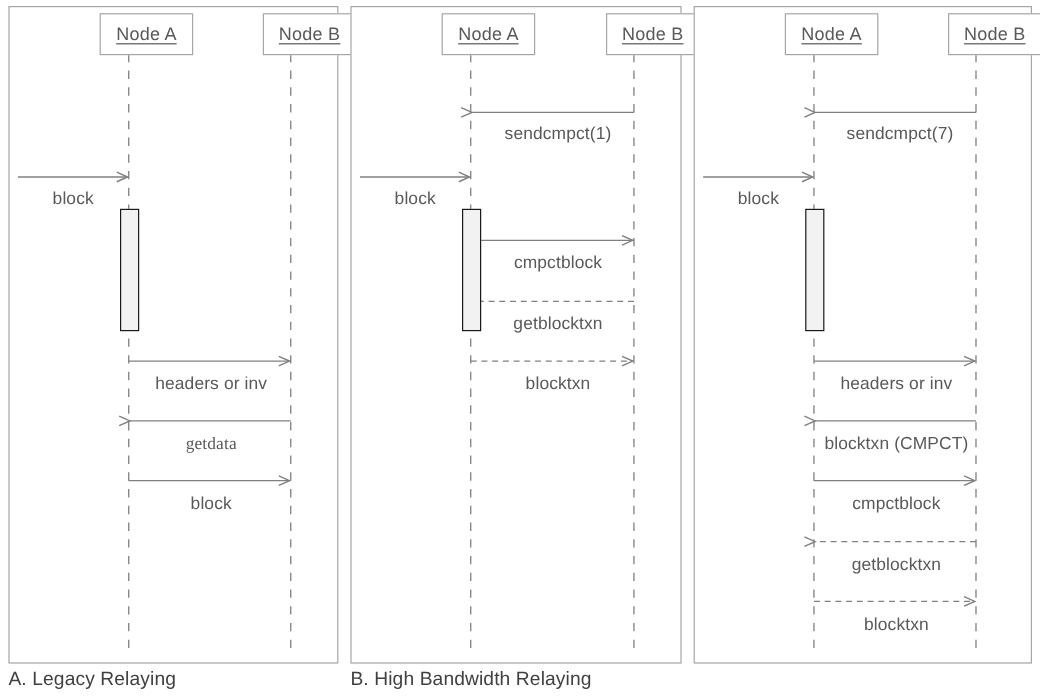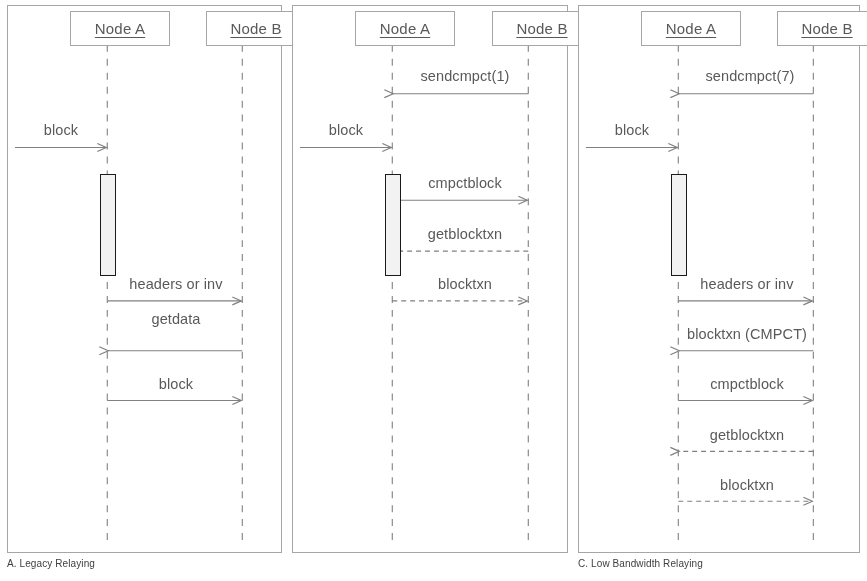--- a/index.html
+++ b/index.html
@@ -32,35 +32,36 @@
   .panel-svg {
     position: absolute;
     left: 0; top: 0;
     width: 100%;
     height: 100%;
     display: block;
   }
   .caption {
     position: absolute;
     top: 558px;
-    font-size: 10px;
+    font-size: 16px;
     color: #404040;
     white-space: nowrap;
     letter-spacing: 0.1px;
   }
   .node-box {
     position: absolute;
-    width: 100px;
+    width: 78px;
     height: 35px;
     border: 1px solid #a6a6a6;
     box-sizing: border-box;
     background: #ffffff;
     display: flex;
     align-items: center;
     justify-content: center;
+    margin-left: 13px;
   }
   .node-label {
     font-size: 15px;
     color: #595959;
     text-decoration: underline;
     text-underline-offset: 3px;
     letter-spacing: 0.2px;
   }
   .activation {
     position: absolute;
@@ -69,20 +70,21 @@
     border: 1.6px solid #1a1a1a;
     box-sizing: border-box;
   }
   .msg-label {
     position: absolute;
     font-size: 14.5px;
     color: #595959;
     white-space: nowrap;
     transform: translateX(-50%);
     letter-spacing: 0.1px;
+    margin-top: 36px;
   }
 </style>
 </head>
 <body>
 
 <div id="root">
 
   <div class="panel" style="left:7px; width:275px;">
     <svg class="panel-svg" viewBox="0 0 275 548" preserveAspectRatio="none">
       <defs>
@@ -110,21 +112,21 @@
       <span class="node-label">Node A</span>
     </div>
     <div class="node-box" style="left:198px; top:5px;">
       <span class="node-label">Node B</span>
     </div>
 
     <div class="activation" style="left:92px; top:168px; height:102px;"></div>
 
     <div class="msg-label" style="left:53px; top:116px;">block</div>
     <div class="msg-label" style="left:168px; top:270px;">headers or inv</div>
-    <div class="msg-label" style="left:168px; top:305px;">getdata</div>
+    <div class="msg-label" style="left:168px; top:320px;font-family:Liberation Serif, serif;">getdata</div>
     <div class="msg-label" style="left:168px; top:370px;">block</div>
   </div>
   <div class="caption" style="left:7px;">A. Legacy Relaying</div>
 
   <div class="panel" style="left:292px; width:276px;">
     <svg class="panel-svg" viewBox="0 0 276 548" preserveAspectRatio="none">
       <defs>
         <marker id="ah-b" markerWidth="12" markerHeight="12" refX="10" refY="5" orient="auto" markerUnits="userSpaceOnUse">
           <path d="M1,1 L10,5 L1,9" fill="none" stroke="#808080" stroke-width="1.2"></path>
         </marker>
@@ -154,20 +156,21 @@
     </div>
 
     <div class="activation" style="left:92px; top:168px; height:102px;"></div>
 
     <div class="msg-label" style="left:172px; top:62px;">sendcmpct(1)</div>
     <div class="msg-label" style="left:53px; top:116px;">block</div>
     <div class="msg-label" style="left:172px; top:169px;">cmpctblock</div>
     <div class="msg-label" style="left:172px; top:220px;">getblocktxn</div>
     <div class="msg-label" style="left:172px; top:270px;">blocktxn</div>
   </div>
+  <div class="caption" style="left:292px;">B. High Bandwidth Relaying</div>
 
   <div class="panel" style="left:578px; width:282px;">
     <svg class="panel-svg" viewBox="0 0 282 548" preserveAspectRatio="none">
       <defs>
         <marker id="ah-c" markerWidth="12" markerHeight="12" refX="10" refY="5" orient="auto" markerUnits="userSpaceOnUse">
           <path d="M1,1 L10,5 L1,9" fill="none" stroke="#808080" stroke-width="1.2"></path>
         </marker>
         <marker id="ahl-c" markerWidth="12" markerHeight="12" refX="2" refY="5" orient="auto" markerUnits="userSpaceOnUse">
           <path d="M11,1 L2,5 L11,9" fill="none" stroke="#808080" stroke-width="1.2"></path>
         </marker>
@@ -200,15 +203,14 @@
     <div class="activation" style="left:92px; top:168px; height:102px;"></div>
 
     <div class="msg-label" style="left:171px; top:62px;">sendcmpct(7)</div>
     <div class="msg-label" style="left:53px; top:116px;">block</div>
     <div class="msg-label" style="left:168px; top:270px;">headers or inv</div>
     <div class="msg-label" style="left:168px; top:320px;">blocktxn (CMPCT)</div>
     <div class="msg-label" style="left:168px; top:370px;">cmpctblock</div>
     <div class="msg-label" style="left:168px; top:421px;">getblocktxn</div>
     <div class="msg-label" style="left:168px; top:471px;">blocktxn</div>
   </div>
-  <div class="caption" style="left:578px;">C. Low Bandwidth Relaying</div>
 
 </div>
 
 </body></html>

